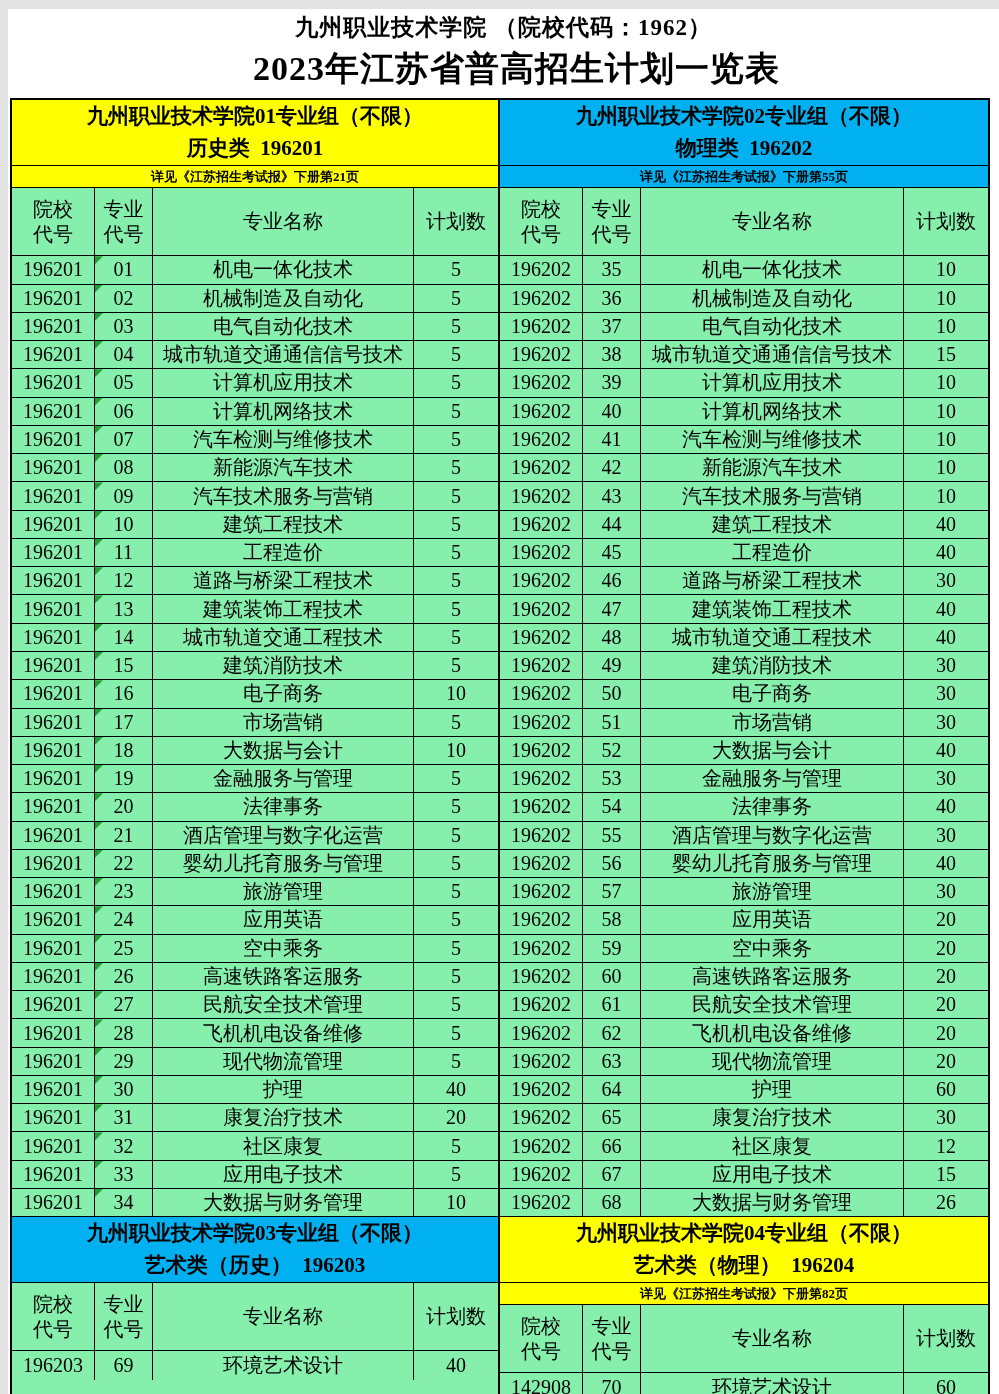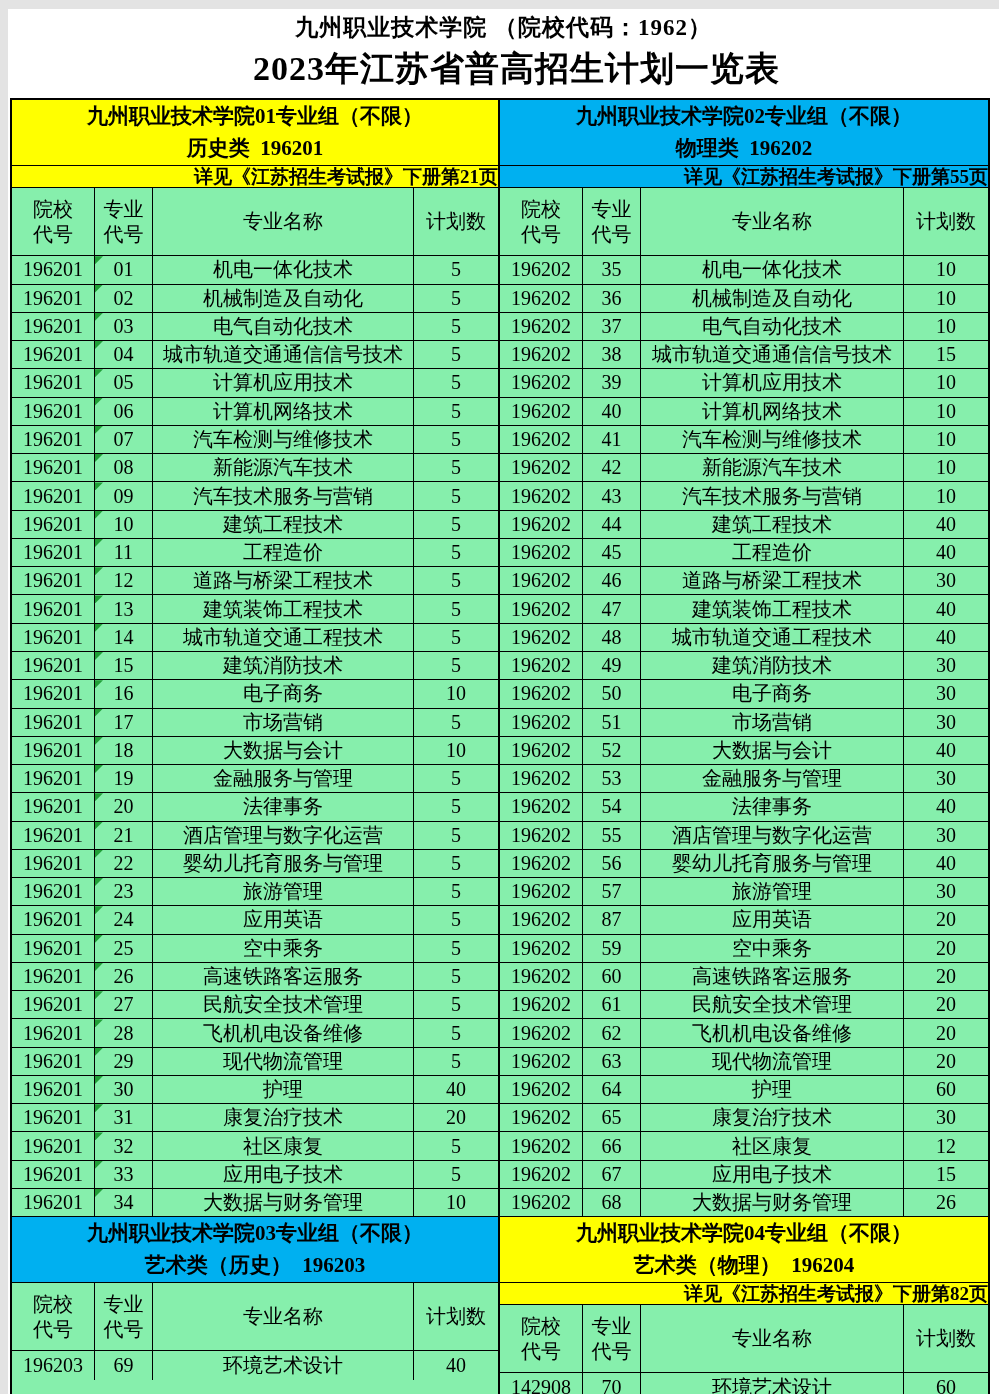--- a/index.html
+++ b/index.html
@@ -23,21 +23,21 @@
   .half{width:488px;display:flex;flex-direction:column;}
   .half.left{border-right:2px solid var(--line);}
   .group-header{
     height:66px;border-bottom:1px solid var(--line);
     display:flex;flex-direction:column;justify-content:center;
     text-align:center;font-weight:bold;font-size:21px;line-height:1.5;
     white-space:pre-wrap;
   }
   .note{
     height:22px;border-bottom:1px solid var(--line);
-    text-align:right;font-weight:bold;font-size:19px;line-height:21px;
+    text-align:center;font-weight:bold;font-size:13px;line-height:21px;
   }
   .theme-yellow{background:var(--yellow);}
   .theme-blue{background:var(--blue);}
   .grid4{display:grid;grid-template-columns:83px 58px 1fr 84px;}
   .col-headers{height:68px;border-bottom:1px solid var(--line);}
   .cell{
     border-right:1px solid var(--line);
     display:flex;flex-direction:column;align-items:center;justify-content:center;
     text-align:center;font-size:20px;line-height:1.25;position:relative;
     overflow:hidden;white-space:nowrap;
@@ -440,21 +440,21 @@
             <div class="cell c4">40</div>
           </div>
           <div class="grid4 trow">
             <div class="cell c1">196202</div>
             <div class="cell c2">57</div>
             <div class="cell c3">旅游管理</div>
             <div class="cell c4">30</div>
           </div>
           <div class="grid4 trow">
             <div class="cell c1">196202</div>
-            <div class="cell c2">87</div>
+            <div class="cell c2">58</div>
             <div class="cell c3">应用英语</div>
             <div class="cell c4">20</div>
           </div>
           <div class="grid4 trow">
             <div class="cell c1">196202</div>
             <div class="cell c2">59</div>
             <div class="cell c3">空中乘务</div>
             <div class="cell c4">20</div>
           </div>
           <div class="grid4 trow">

